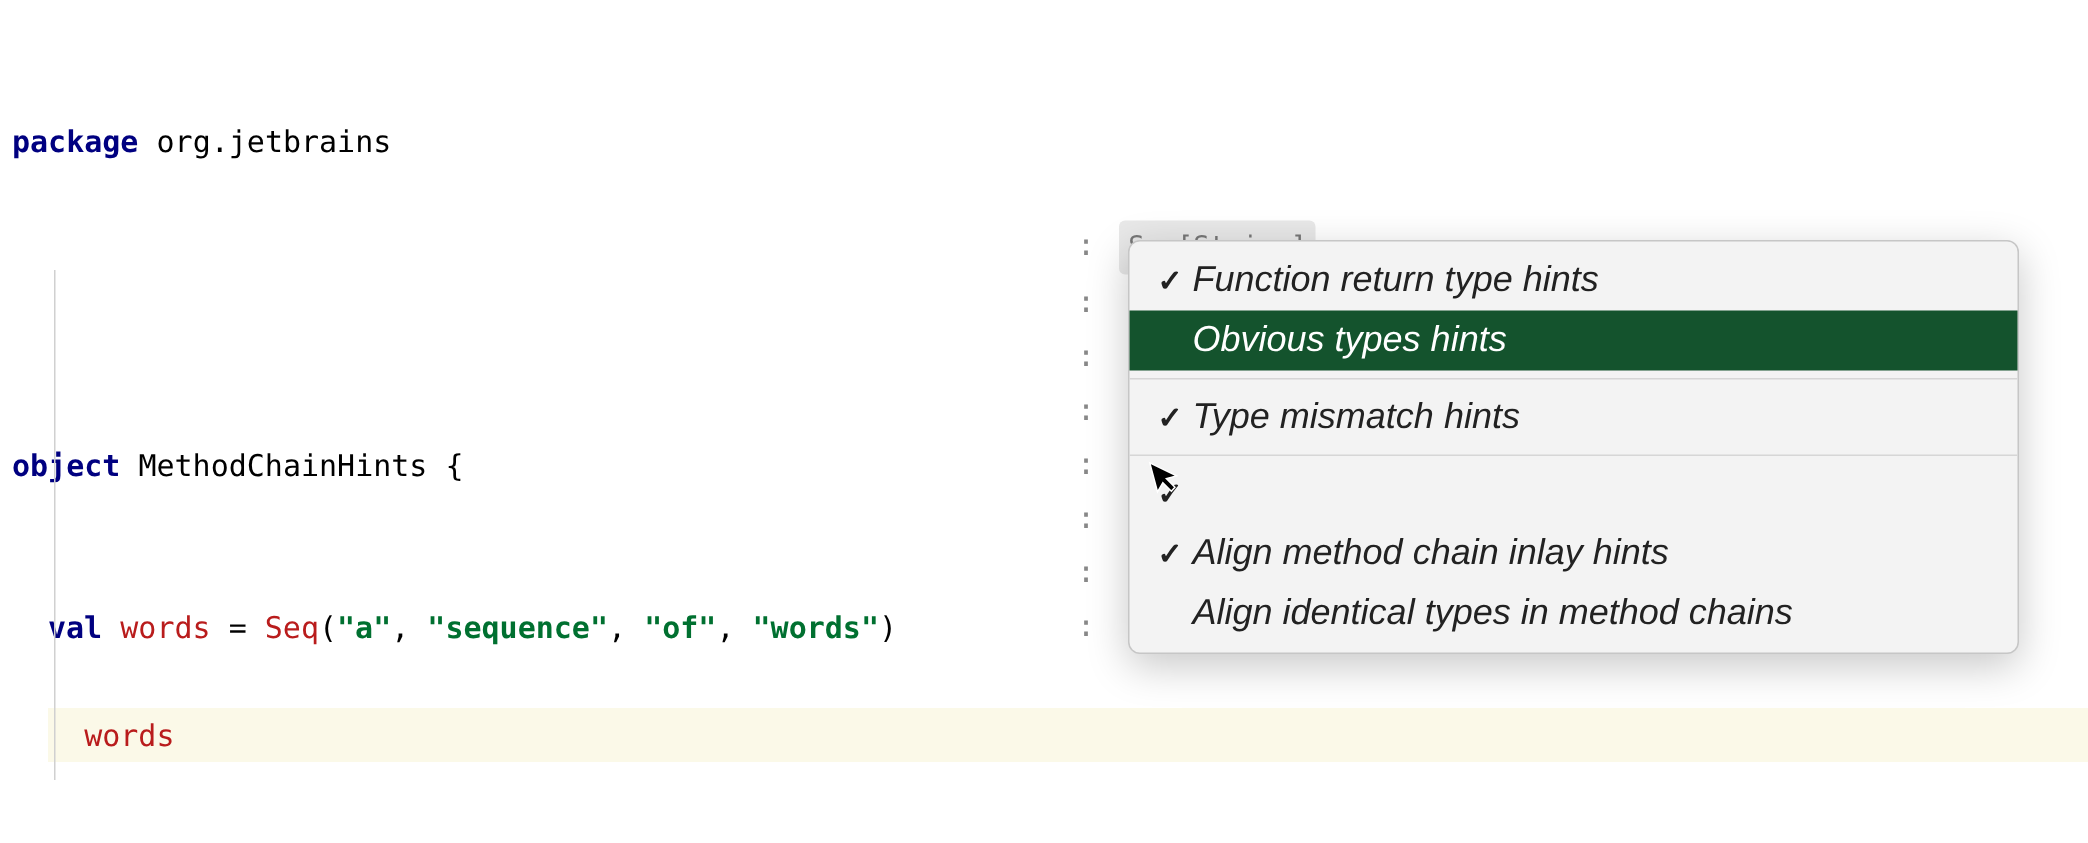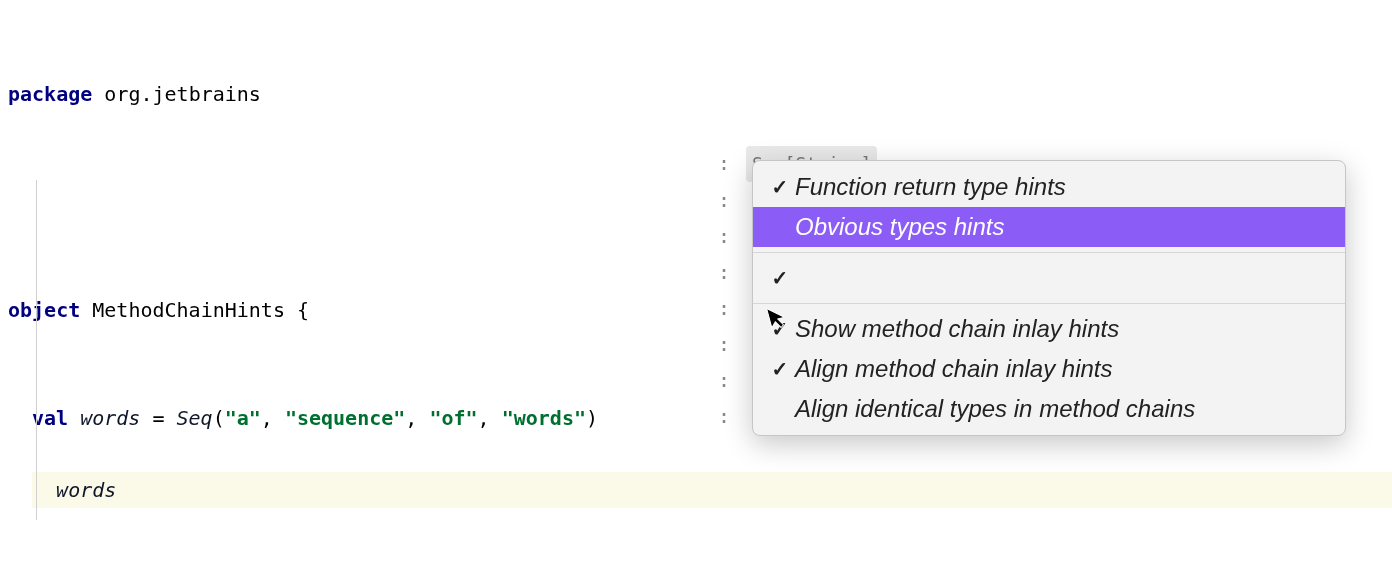--- a/index.html
+++ b/index.html
@@ -22,21 +22,21 @@
     .gutter-line {
       position: absolute;
       left: 36px;
       top: 180px;
       width: 1px;
       height: 340px;
       background: #d0d0d0;
     }
     .kw { color: #000080; font-weight: bold; }
     .obj { color: #000000; }
-    .ital { font-style: italic; color: #0f172a; }
+    .ital { color: #b91c1c; }
     .str { color: #007030; font-weight: bold; }
     .highlight-line {
       background: #fbf9e8;
       display: inline-block;
       width: 100%;
     }
     .indent1 { padding-left: 24px; }
     
     
     .type-hints {
@@ -77,21 +77,21 @@
     }
     .menu-item {
       display: flex;
       align-items: center;
       height: 40px;
       padding: 0 16px 0 12px;
       color: #222;
       cursor: default;
     }
     .menu-item.selected {
-      background: #8b5cf6;
+      background: #14532d;
       color: #ffffff;
       justify-content: flex-end;
     }
     .check {
       width: 30px;
       display: inline-flex;
       justify-content: center;
       font-size: 20px;
       font-weight: bold;
     }
@@ -150,25 +150,25 @@
     <span class="check">✓</span>
     <span class="menu-label">Function return type hints</span>
   </div>
   <div class="menu-item selected">
     <span class="check"></span>
     <span class="menu-label">Obvious types hints</span>
   </div>
   <div class="menu-sep"></div>
   <div class="menu-item">
     <span class="check">✓</span>
+    <span class="menu-label">Type mismatch hints</span>
   </div>
   <div class="menu-sep"></div>
   <div class="menu-item">
     <span class="check">✓</span>
-    <span class="menu-label">Show method chain inlay hints</span>
   </div>
   <div class="menu-item">
     <span class="check">✓</span>
     <span class="menu-label">Align method chain inlay hints</span>
   </div>
   <div class="menu-item">
     <span class="check"></span>
     <span class="menu-label">Align identical types in method chains</span>
   </div>
 </div>

